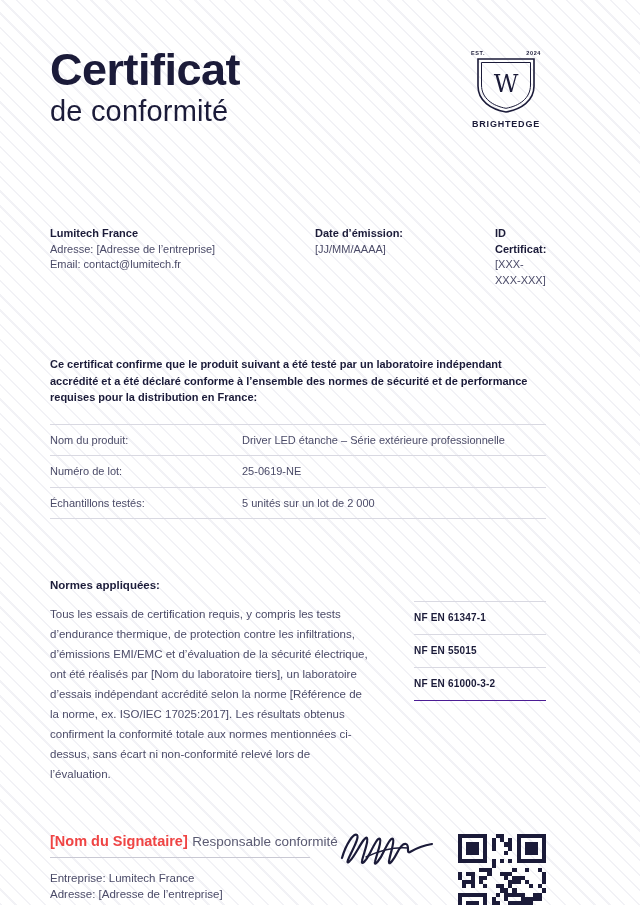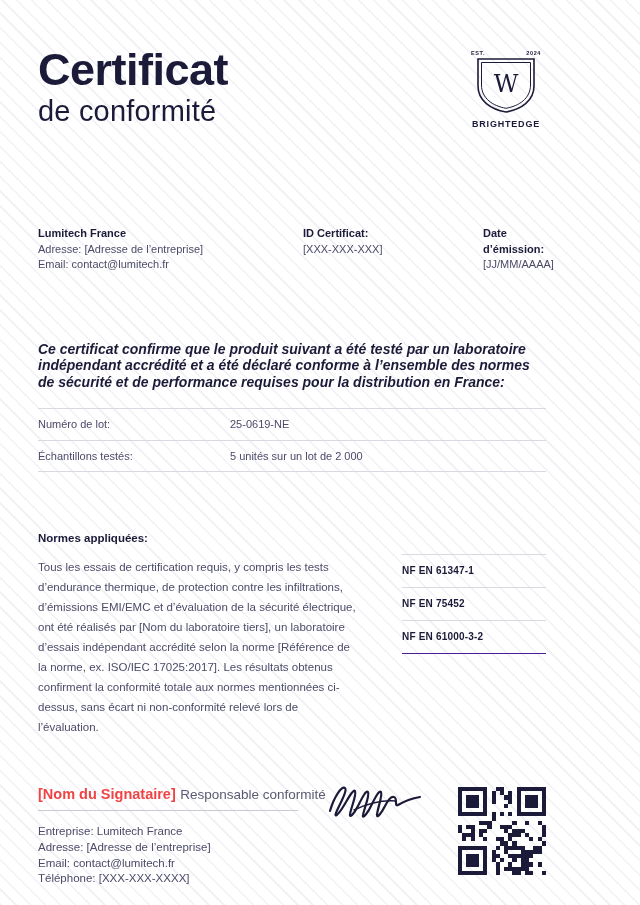--- a/index.html
+++ b/index.html
@@ -4,35 +4,35 @@
 <style>
   * { margin:0; padding:0; box-sizing:border-box; }
   html,body { width:640px; height:905px; }
   body {
     font-family:"Liberation Sans","DejaVu Sans",sans-serif;
     background-color:#ffffff;
     background-image:repeating-linear-gradient(45deg,#f2f2f6 0px,#f2f2f6 1.6px,rgba(255,255,255,0) 1.6px,rgba(255,255,255,0) 10.5px);
     color:#4b4b68;
     overflow:hidden;
   }
-  .page { width:584px; height:905px; padding:46px 38px 0 38px; }
+  .page { width:584px; height:905px; padding:46px 38px 0 50px; }
 
   
   .header { display:flex; justify-content:space-between; align-items:flex-start; }
   .title-line1 { font-size:45px; font-weight:700; color:#1b1b39; letter-spacing:-0.5px; line-height:1.05; }
   .title-line2 { font-size:29px; font-weight:400; color:#1b1b39; letter-spacing:0.2px; line-height:1.15; margin-top:2px; }
   .logo { width:76px; margin-right:2px; }
 
   
   .info-row { display:grid; grid-template-columns:265px 180px 1fr; margin-top:92px; font-size:11px; line-height:15.5px; }
   .info-label { font-weight:700; color:#1b1b39; }
   .info-value { color:#4b4b68; }
 
   
-  .statement { margin-top:68px; font-size:14px; font-weight:700; color:#1b1b39; line-height:16.5px;font-style:italic; }
+  .statement { margin-top:68px; font-size:11px; font-weight:700; color:#1b1b39; line-height:16.5px; }
 
   
   .product-table { margin-top:18px; }
   .product-row { display:grid; grid-template-columns:192px 1fr; border-top:1px solid #d9d9e2; padding:9px 0 9.5px 0; font-size:11px; }
   .product-row:last-child { border-bottom:1px solid #d9d9e2; }
   .product-label { color:#4b4b68; }
   .product-value { color:#4b4b68; }
 
   
   .standards { margin-top:60px; }
@@ -77,49 +77,53 @@
     </div>
   </div>
 
   <div class="info-row">
     <div>
       <div class="info-label">Lumitech France</div>
       <div class="info-value">Adresse: [Adresse de l’entreprise]</div>
       <div class="info-value">Email: contact@lumitech.fr</div>
     </div>
     <div>
+      <div class="info-label">Date d’émission:</div>
+      <div class="info-value">[JJ/MM/AAAA]</div>
+    </div>
+    <div>
       <div class="info-label">ID Certificat:</div>
       <div class="info-value">[XXX-XXX-XXX]</div>
     </div>
-    <div>
-      <div class="info-label">Date d’émission:</div>
-      <div class="info-value">[JJ/MM/AAAA]</div>
-    </div>
   </div>
 
   <p class="statement">Ce certificat confirme que le produit suivant a été testé par un laboratoire indépendant accrédité et a été déclaré conforme à l’ensemble des normes de sécurité et de performance requises pour la distribution en France:</p>
 
   <div class="product-table">
+    <div class="product-row">
+      <div class="product-label">Nom du produit:</div>
+      <div class="product-value">Driver LED étanche – Série extérieure professionnelle</div>
+    </div>
     <div class="product-row">
       <div class="product-label">Numéro de lot:</div>
       <div class="product-value">25-0619-NE</div>
     </div>
     <div class="product-row">
       <div class="product-label">Échantillons testés:</div>
       <div class="product-value">5 unités sur un lot de 2 000</div>
     </div>
   </div>
 
   <div class="standards">
     <div class="standards-heading">Normes appliquées:</div>
     <div class="standards-body">
       <p class="standards-desc">Tous les essais de certification requis, y compris les tests d’endurance thermique, de protection contre les infiltrations, d’émissions EMI/EMC et d’évaluation de la sécurité électrique, ont été réalisés par [Nom du laboratoire tiers], un laboratoire d’essais indépendant accrédité selon la norme [Référence de la norme, ex. ISO/IEC 17025:2017]. Les résultats obtenus confirment la conformité totale aux normes mentionnées ci-dessus, sans écart ni non-conformité relevé lors de l’évaluation.</p>
       <div class="standards-list">
         <div class="standard-item">NF EN 61347-1</div>
-        <div class="standard-item">NF EN 75452</div>
+        <div class="standard-item">NF EN 55015</div>
         <div class="standard-item">NF EN 61000-3-2</div>
       </div>
     </div>
   </div>
 
   <div class="issued">
     <div class="issued-row">
       <div class="signatory">
         <div class="signatory-line">
           <span class="signatory-name">[Nom du Signataire]</span>

